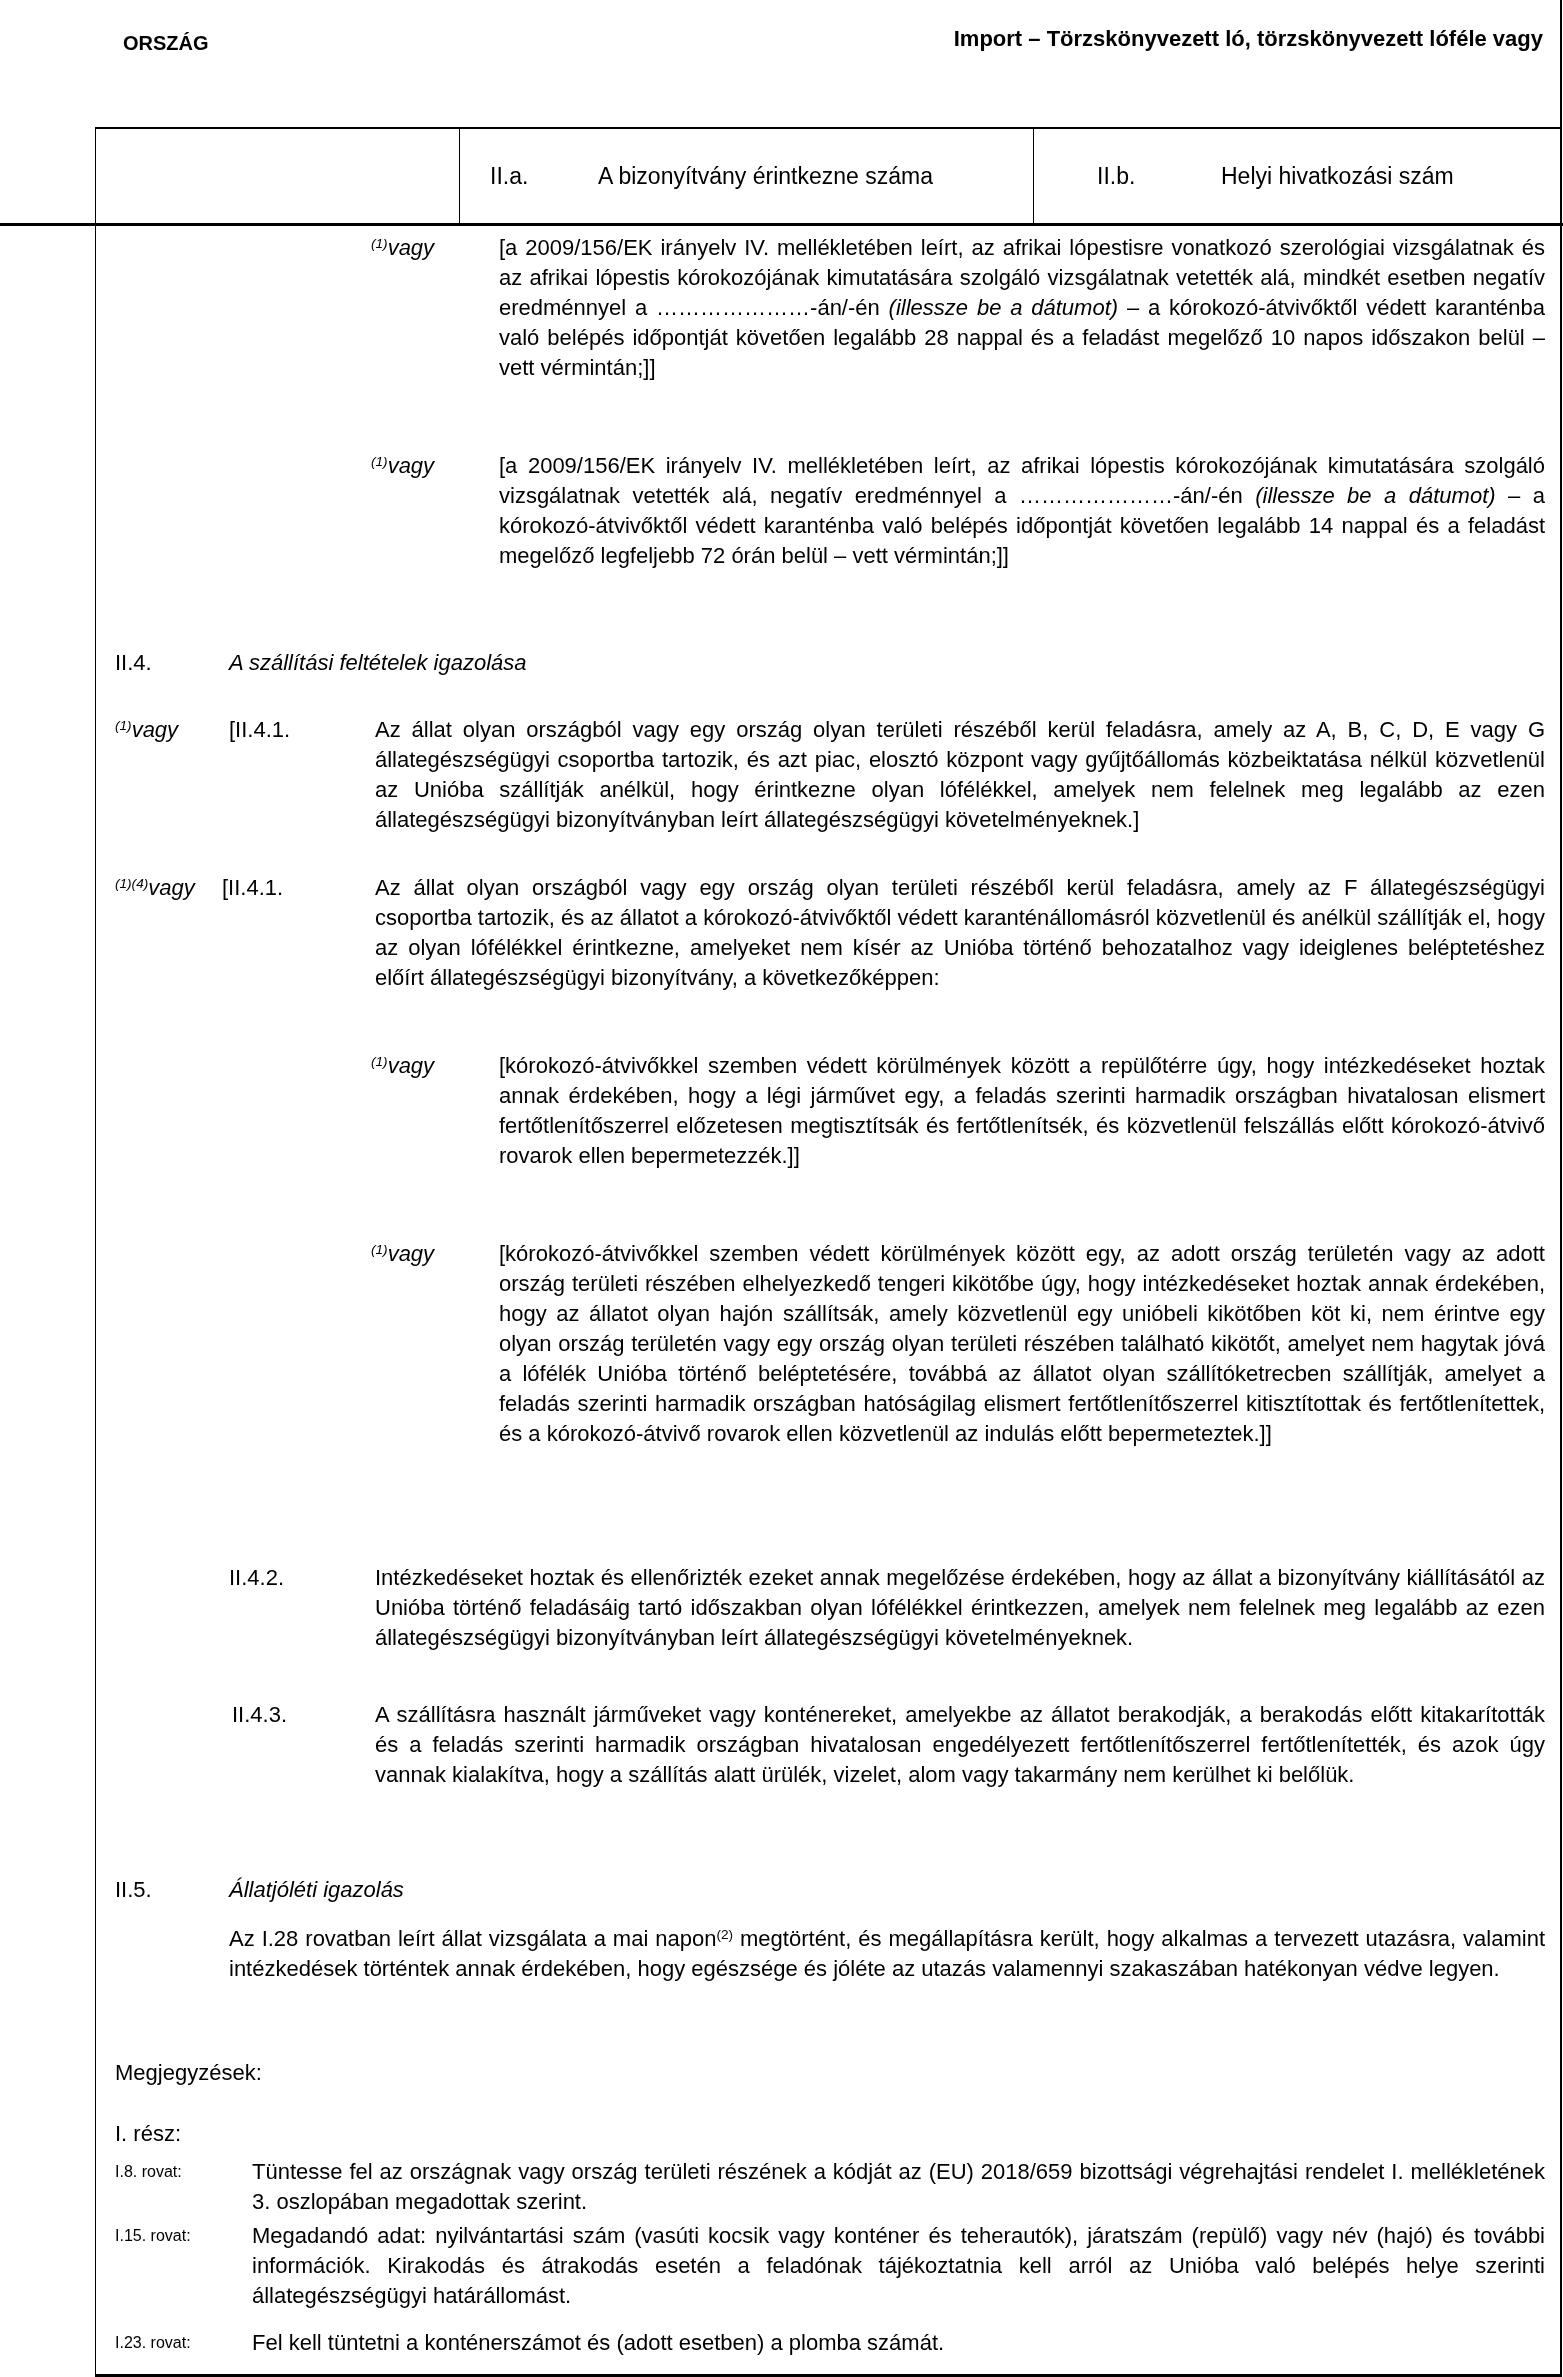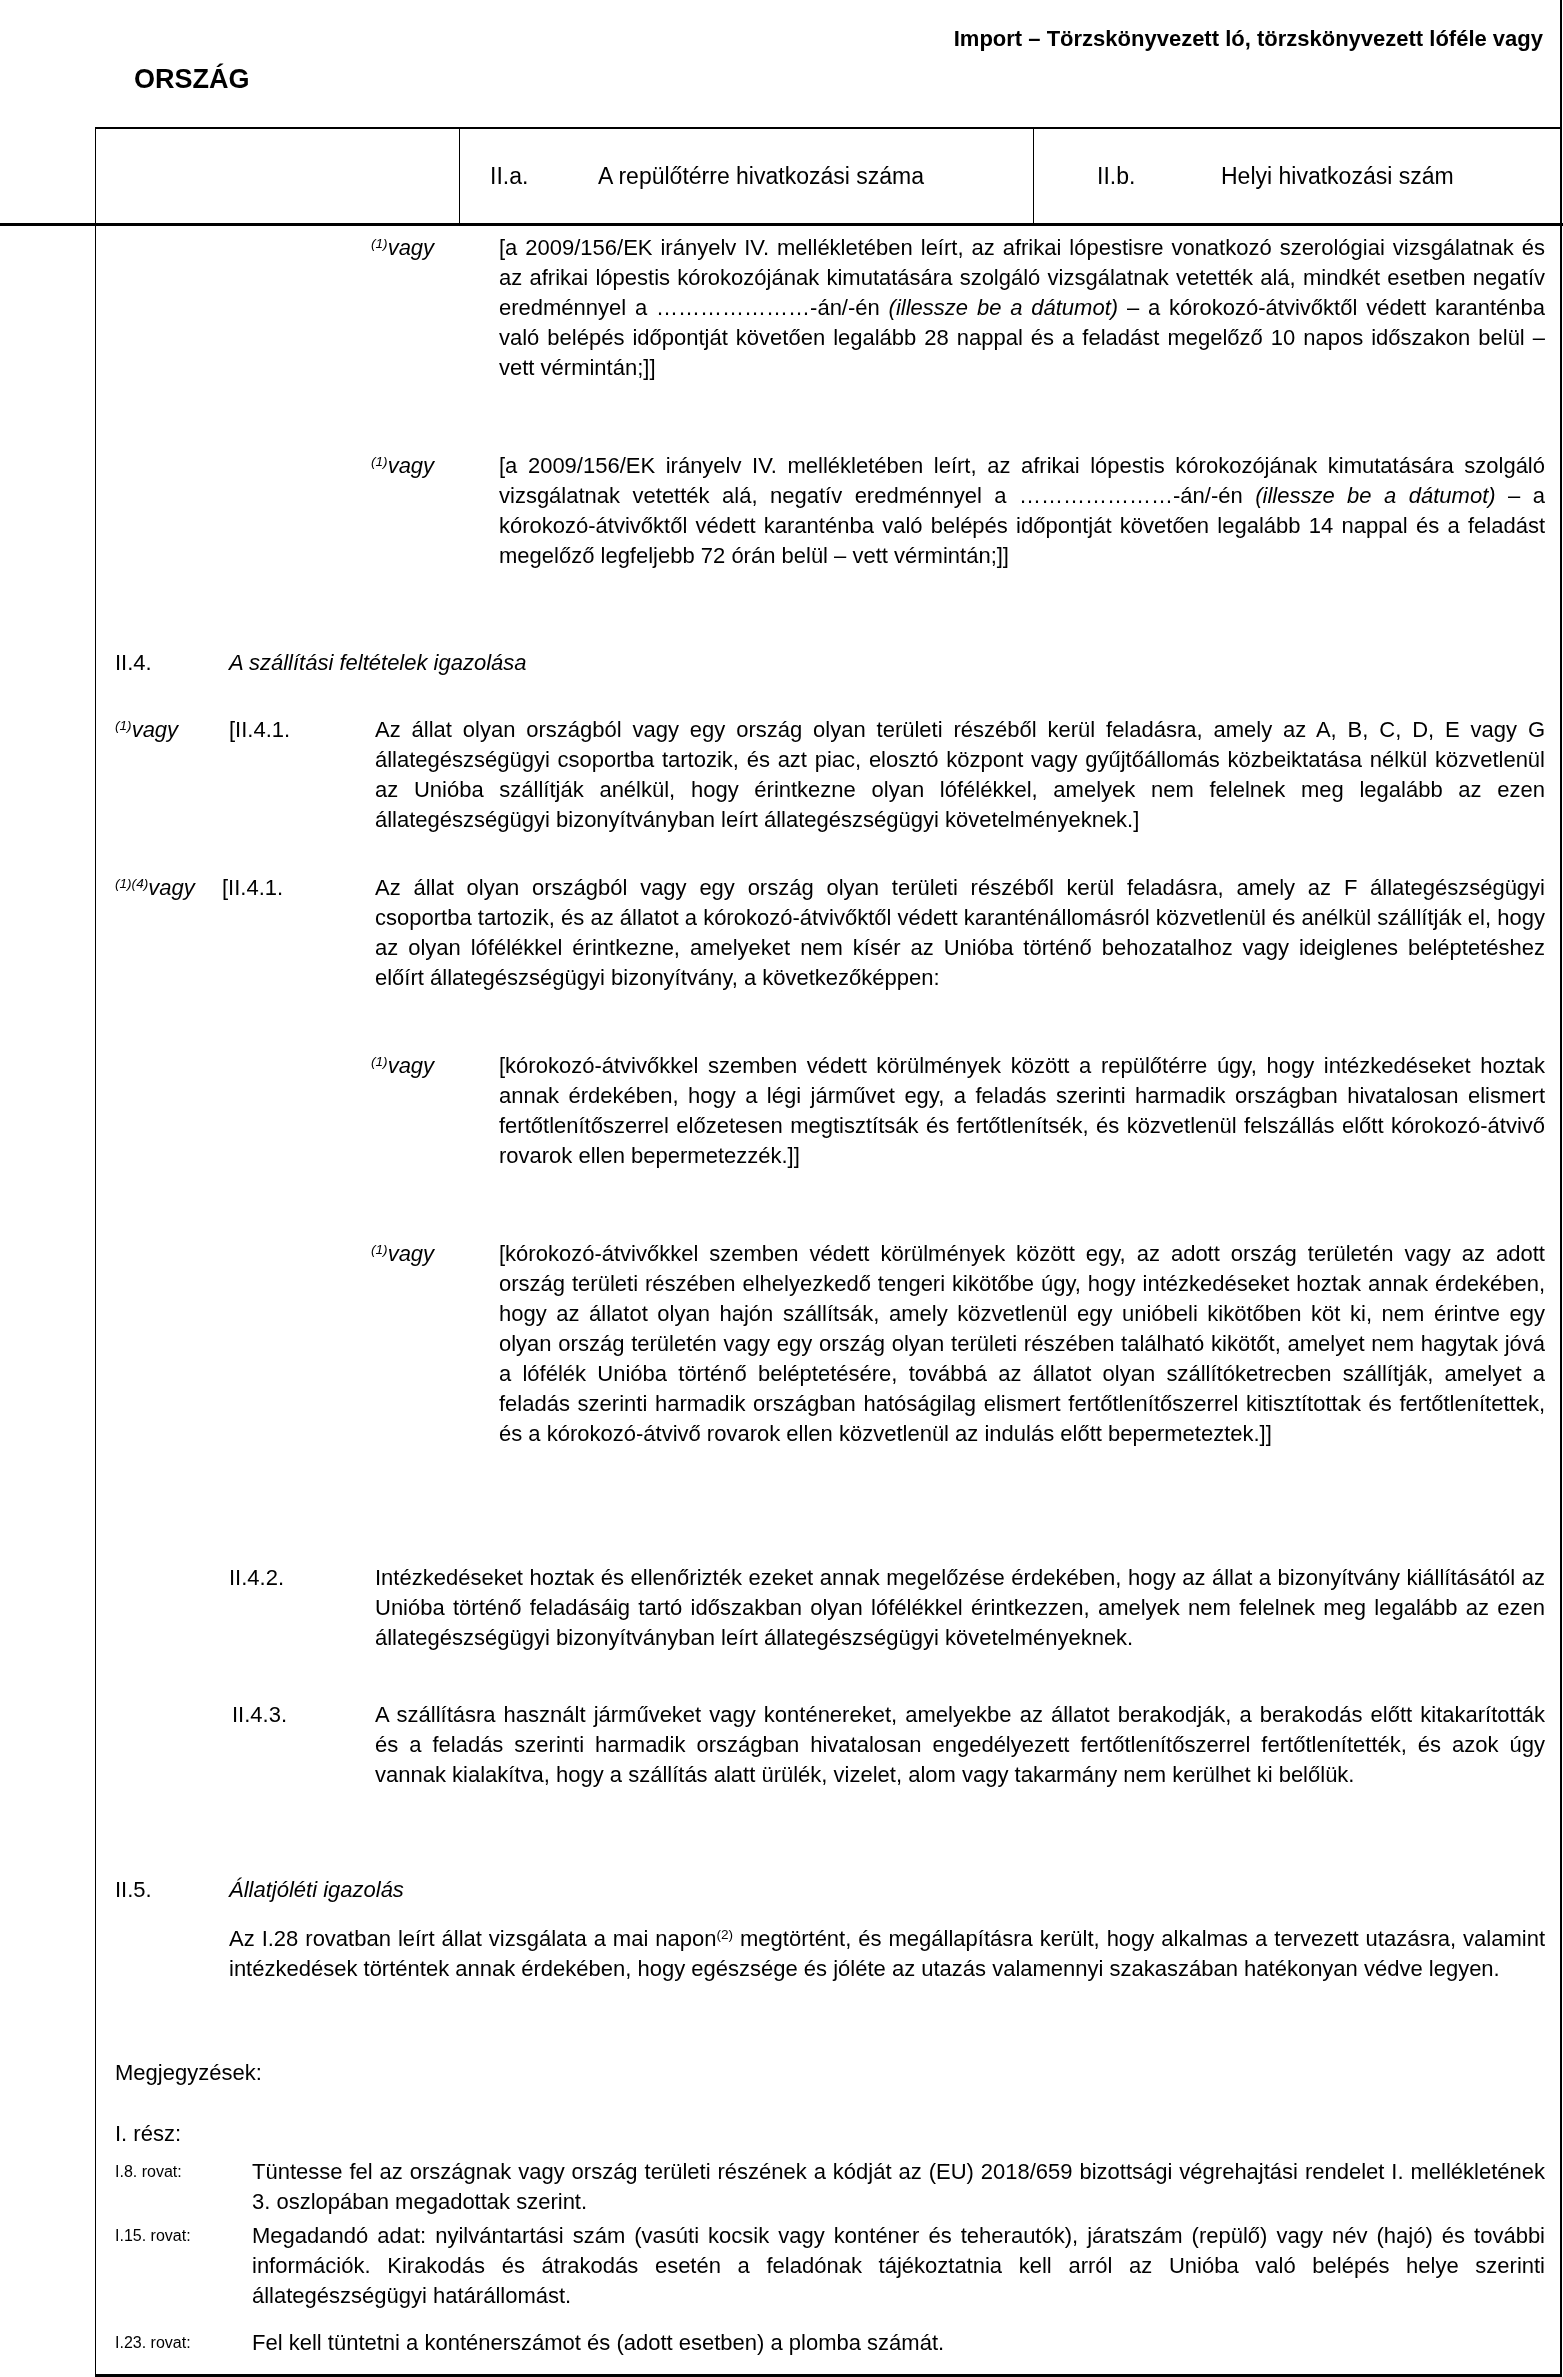--- a/index.html
+++ b/index.html
@@ -1,19 +1,19 @@
 <!DOCTYPE html>
 <html style="font-size:10px"><head>
 <meta charset="utf-8">
 <style>
   html, body { margin:0; padding:0; background:#ffffff; }
   body { width:1563px; height:2377px; position:relative; overflow:hidden;
          font-family:"Liberation Sans", sans-serif; color:#000; }
   .abs { position:absolute; }
-  .country { left:134px; top:32px; font-size:27px; font-weight:bold;margin-top:32px; }
+  .country { left:123px; top:32px; font-size:20px; font-weight:bold; }
   .title { right:20px; top:21px; width:868px; text-align:right; font-size:22px; font-weight:bold; line-height:35px; }
   .hline { position:absolute; background:#000; }
   .vline { position:absolute; background:#000; }
   .hdr-cell { position:absolute; top:128px; height:97px; display:flex; align-items:center; font-size:23px; }
   .hdr-cell .lbl { display:inline-block; }
   .txt { position:absolute; font-size:22px; line-height:30px; text-align:justify; text-align-last:left; transform-origin:left top; }
   .mark { position:absolute; font-size:22px; line-height:30px; font-style:italic; }
   .mark sup { font-size:13.6px; vertical-align:top; position:relative; top:-3.7px; }
   .ref { position:absolute; font-size:22px; line-height:30px; }
   .it { font-style:italic; }
@@ -31,21 +31,21 @@
 <div class="hline" style="left:95px; top:127px; width:1467px; height:1.9px;"></div>
 <div class="hline" style="left:0; top:223px; width:1563px; height:2.5px;"></div>
 <div class="hline" style="left:95px; top:2374px; width:1467px; height:2.5px;"></div>
 <div class="vline" style="left:95px; top:127px; width:1.2px; height:2249px;"></div>
 <div class="vline" style="left:1560px; top:0; width:1.9px; height:2377px;"></div>
 <div class="vline" style="left:459px; top:128px; width:1.2px; height:97px;"></div>
 <div class="vline" style="left:1033px; top:128px; width:1.2px; height:97px;"></div>
 
 <div class="hdr-cell" style="left:490px; width:539px;gap:24px;">
   <span class="lbl" style="width:84px;">II.a.</span>
-  <span class="lbl">A repülőtérre hivatkozási száma</span>
+  <span class="lbl">A bizonyítvány érintkezne száma</span>
 </div>
 <div class="hdr-cell" style="left:1097px; width:459px;">
   <span class="lbl" style="width:124px;">II.b.</span>
   <span class="lbl">Helyi hivatkozási szám</span>
 </div>
 
 <div class="mark" style="left:371px; top:233px;">
   <sup>(1)</sup><span>vagy</span>
 </div>
 <div class="txt" style="left:499px; top:233px; width:1046px;">

